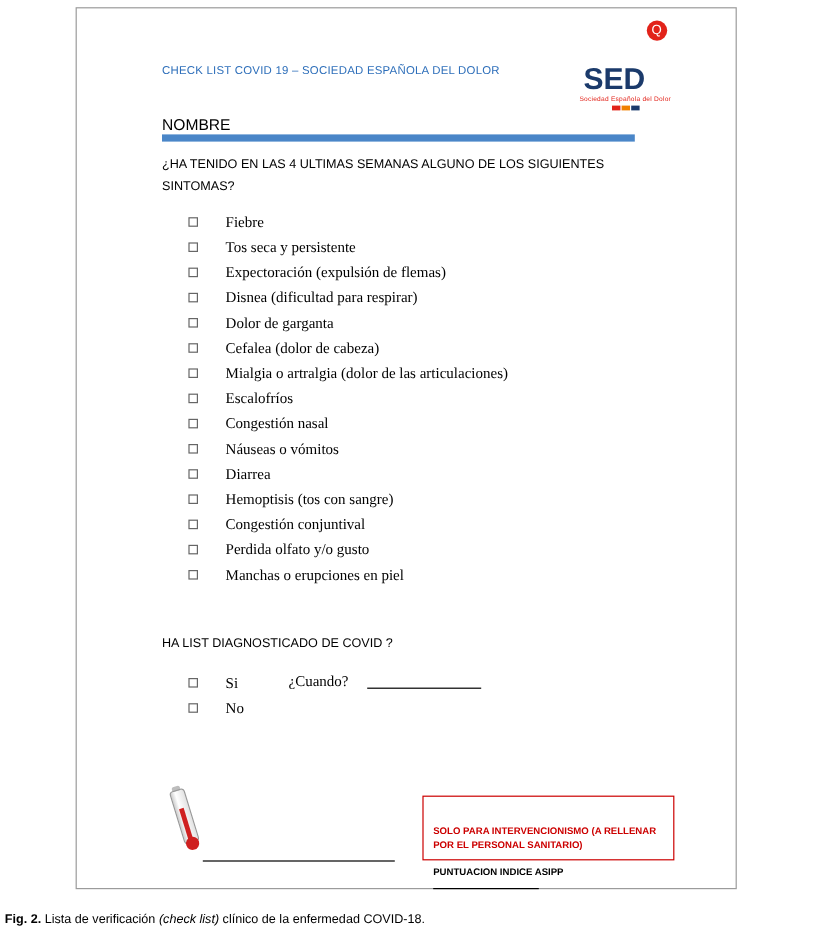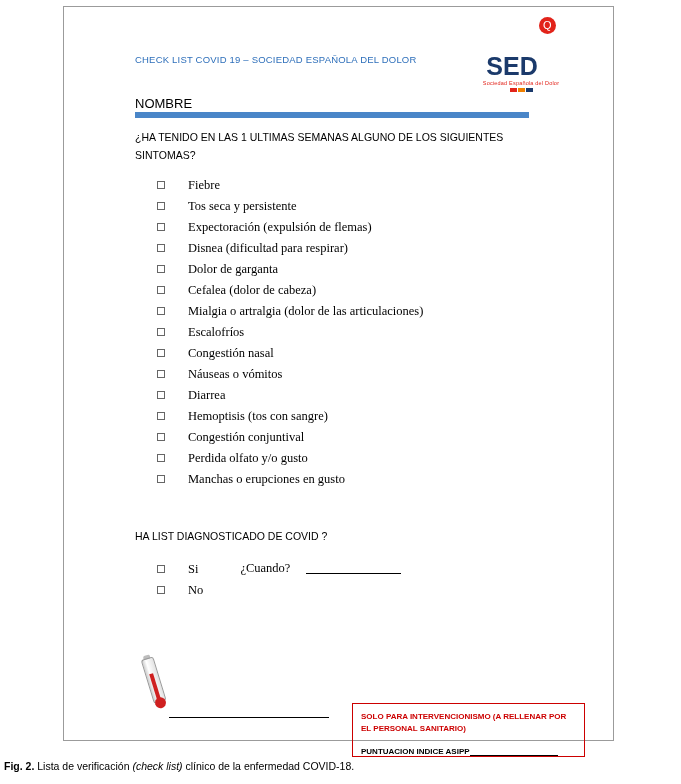--- a/index.html
+++ b/index.html
@@ -214,26 +214,25 @@
     top: -3px;
     width: 7px;
     height: 5px;
     background: #bdbdbd;
     border-radius: 2px;
   }
   .redbox {
     position: absolute;
     left: 288px;
     top: 656px;
-    width: 233px;
+    width: 210px;
     height: 54px;
     border: 1.5px solid #cc0000;
     box-sizing: border-box;
-    padding: 7px 8px 0 8px;
-    margin-top: 40px;
+    padding: 23px 8px 0 8px;
   }
   .redbox-title {
     font-family: "Liberation Sans", sans-serif;
     font-size: 8px;
     font-weight: bold;
     color: #cc0000;
     line-height: 12px;
   }
   .redbox-score {
     font-family: "Liberation Sans", sans-serif;
@@ -276,21 +275,21 @@
       <span style="background:#f08000"></span>
       <span style="background:#1b3a6b"></span>
     </div>
   </div>
 
   <div class="title">CHECK LIST COVID 19 – SOCIEDAD ESPAÑOLA DEL DOLOR</div>
 
   <div class="nombre">NOMBRE</div>
   <div class="blue-bar"></div>
 
-  <div class="question">¿HA TENIDO EN LAS  1 ULTIMAS SEMANAS ALGUNO DE LOS SIGUIENTES SINTOMAS?</div>
+  <div class="question">¿HA TENIDO EN LAS  4 ULTIMAS SEMANAS ALGUNO DE LOS SIGUIENTES SINTOMAS?</div>
 
   <div class="symptoms">
     <div class="row">
       <span class="cb"></span>
       <span class="lbl">Fiebre</span>
     </div>
     <div class="row">
       <span class="cb"></span>
       <span class="lbl">Tos seca y persistente</span>
     </div>
@@ -337,21 +336,21 @@
     <div class="row">
       <span class="cb"></span>
       <span class="lbl">Congestión conjuntival</span>
     </div>
     <div class="row">
       <span class="cb"></span>
       <span class="lbl">Perdida olfato y/o gusto</span>
     </div>
     <div class="row">
       <span class="cb"></span>
-      <span class="lbl">Manchas o erupciones en gusto</span>
+      <span class="lbl">Manchas o erupciones en piel</span>
     </div>
   </div>
 
   <div class="diag">HA LIST DIAGNOSTICADO DE COVID ?</div>
 
   <div class="diag-answers">
     <div class="row">
       <span class="cb"></span>
       <span class="lbl">Si</span>
       <span class="when">¿Cuando?</span>

